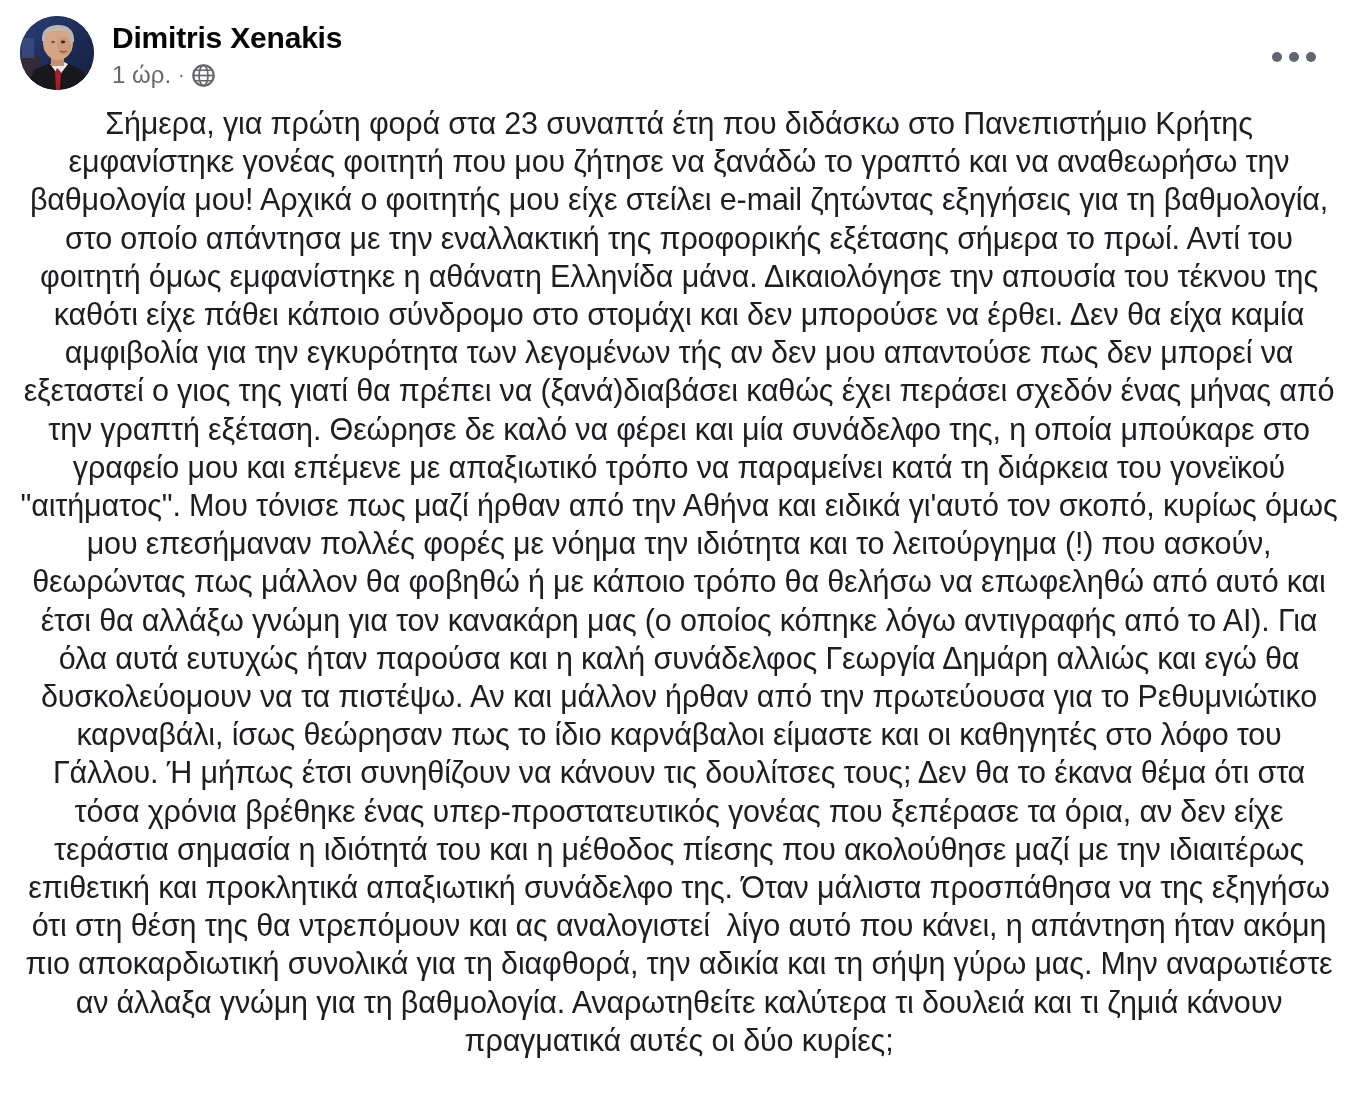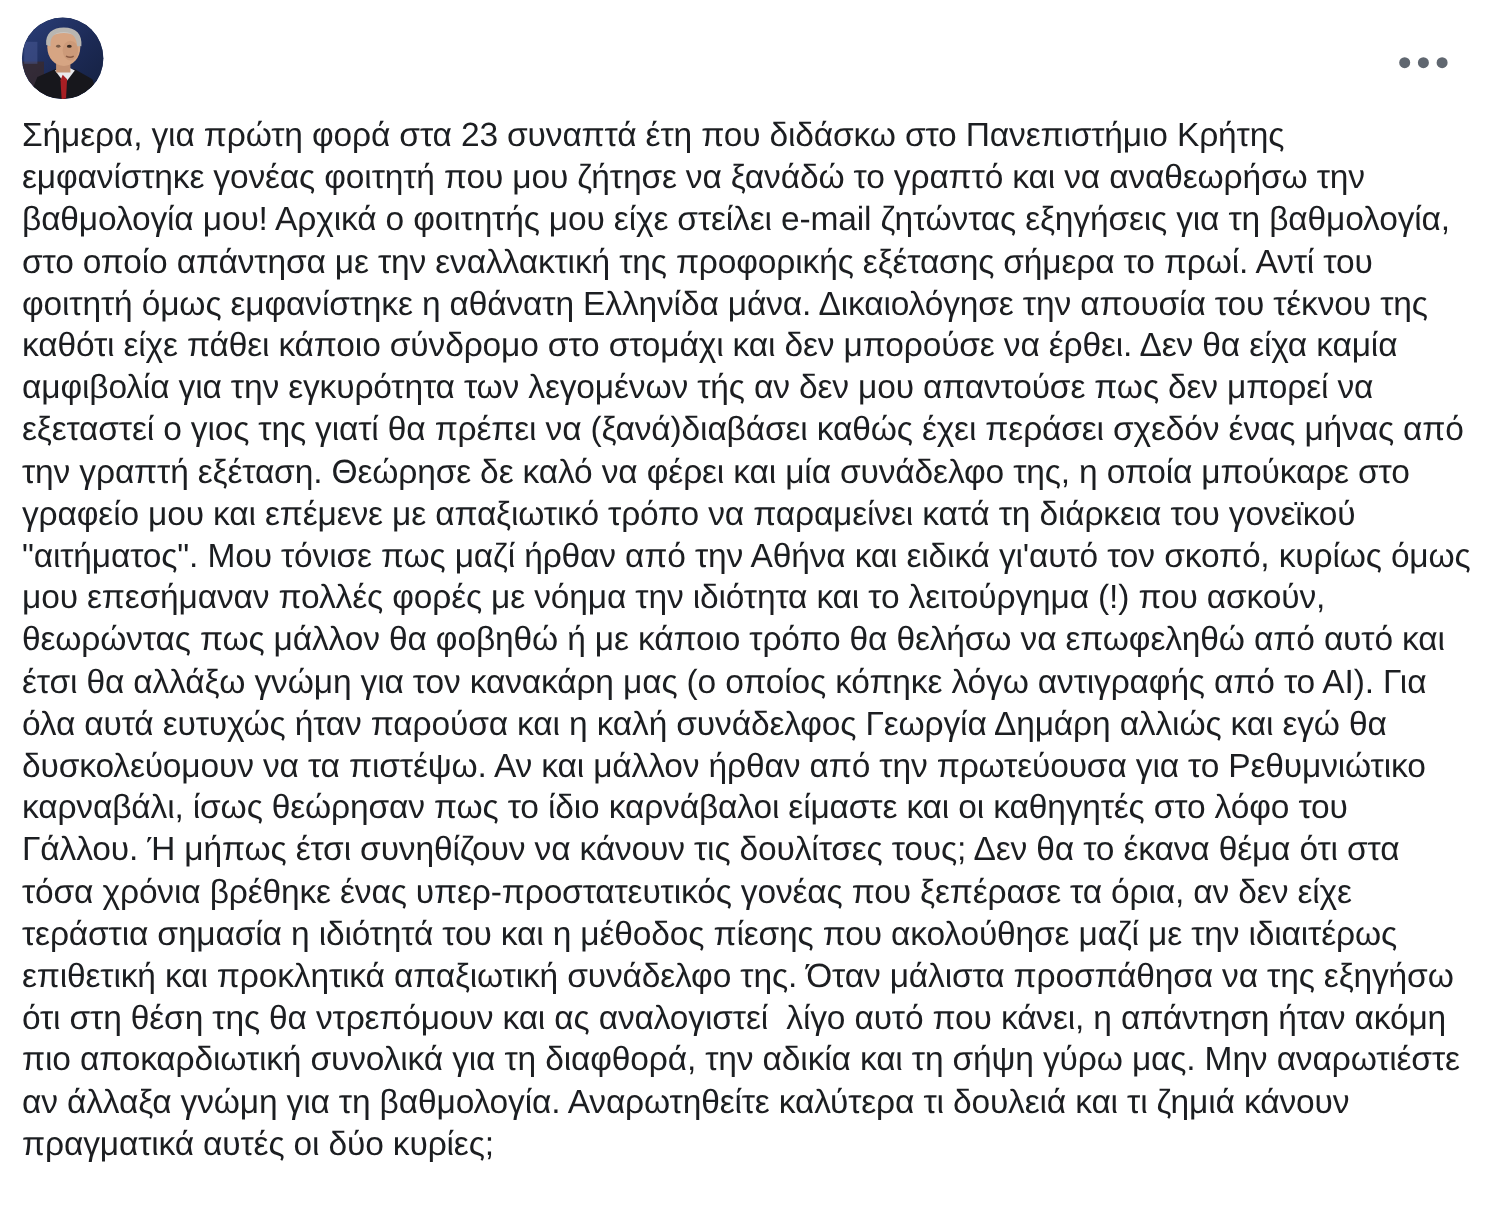--- a/index.html
+++ b/index.html
@@ -104,20 +104,21 @@
     padding: 10px 22px 20px 20px;
   }
   .post-text {
     font-size: 30.5px;
     line-height: 38.2px;
     color: #1c1e21;
     font-weight: 400;
     white-space: pre-wrap;
     word-wrap: break-word;
     letter-spacing: -0.15px;
+    text-align: center;
   }
 </style>
 </head>
 <body>
 
 <div class="post">
 
   <div class="post-header">
 
     <div class="avatar">
@@ -153,20 +154,35 @@
           <ellipse cx="44" cy="30" rx="7" ry="9" fill="#c08e6c" opacity="0.45"></ellipse>
 
           <ellipse cx="43" cy="26" rx="2.2" ry="1.4" fill="#3a2a20"></ellipse>
           <ellipse cx="33" cy="26" rx="2" ry="1.3" fill="#3a2a20" opacity="0.6"></ellipse>
 
           <path d="M40 35 q4 2 7 0" stroke="#8b5c44" stroke-width="1.4" fill="none"></path>
         </g>
       </svg>
     </div>
 
+    <div class="header-text">
+      <div class="author-name">Dimitris Xenakis</div>
+      <div class="meta-row">
+        <span class="timestamp">1 ώρ.</span>
+        <span class="meta-dot">·</span>
+        <span class="globe-icon">
+          <svg viewBox="0 0 16 16" xmlns="http://www.w3.org/2000/svg" aria-hidden="true">
+            <circle cx="8" cy="8" r="7.1" fill="none" stroke="#65676b" stroke-width="1.5"></circle>
+            <ellipse cx="8" cy="8" rx="3.1" ry="7.1" fill="none" stroke="#65676b" stroke-width="1.2"></ellipse>
+            <line x1="1" y1="8" x2="15" y2="8" stroke="#65676b" stroke-width="1.2"></line>
+            <path d="M2.4 4.4 H13.6 M2.4 11.6 H13.6" stroke="#65676b" stroke-width="1"></path>
+          </svg>
+        </span>
+      </div>
+    </div>
 
     <div class="more-menu">
       <span class="dot"></span>
       <span class="dot"></span>
       <span class="dot"></span>
     </div>
 
   </div>
 
   <div class="post-body">

